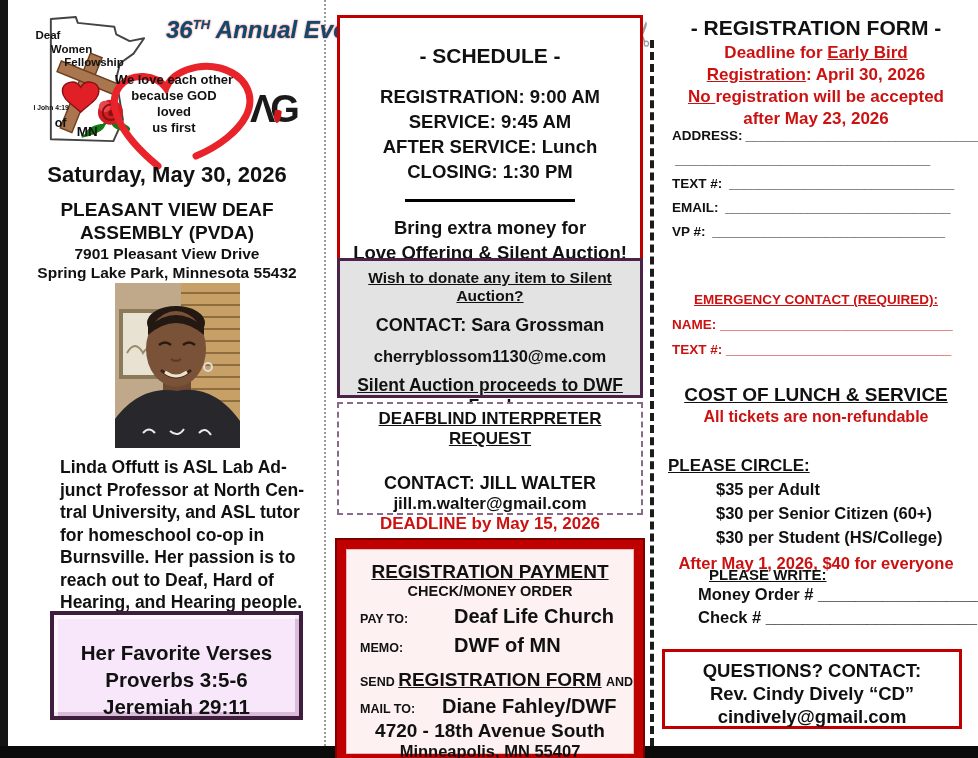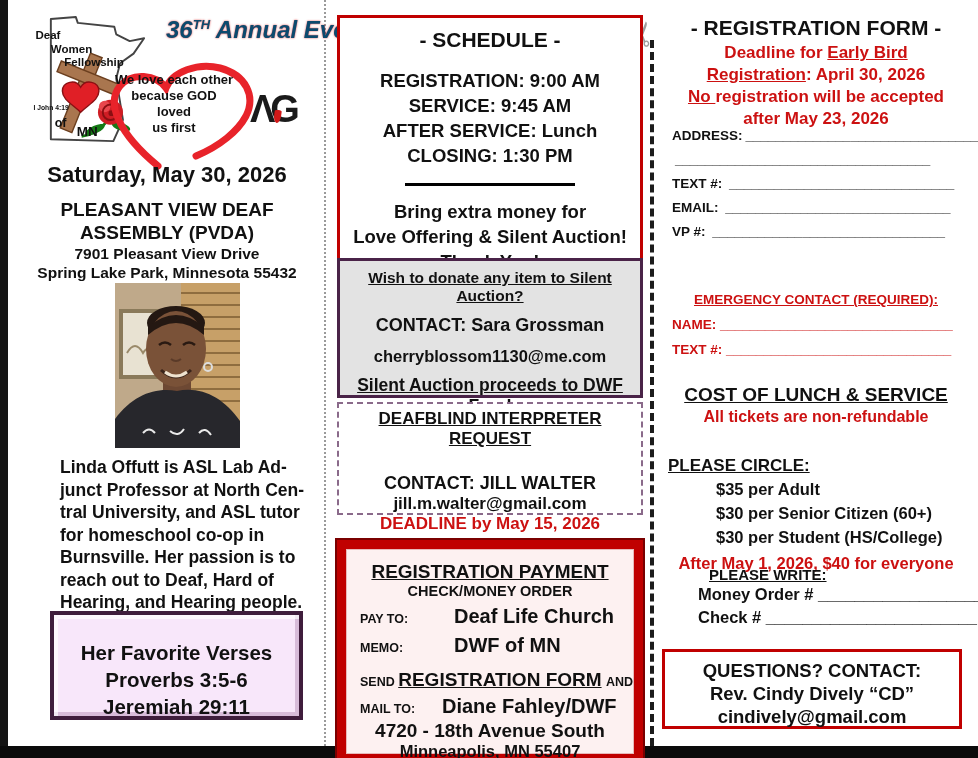--- a/index.html
+++ b/index.html
@@ -47,21 +47,21 @@
   .bio{left:60px;top:456px;width:264px;font-size:17.5px;line-height:22.5px;font-weight:bold;}
   .verses-box{
     left:50px;top:611px;width:253px;height:109px;background:var(--verses-bg);
     border:4px solid var(--verses-border);
     box-shadow:inset 4px 4px 0 rgba(255,255,255,.65), inset -4px -4px 0 rgba(120,60,120,.25);
     padding-top:24px;font-size:20.5px;line-height:27px;font-weight:bold;text-align:center;
   }
 
   
   .mid-box{left:337px;width:306px;text-align:center;}
-  .schedule-box{top:15px;height:289px;background:#fff;border:3px solid var(--red);padding-top:10px;}
+  .schedule-box{top:15px;height:289px;background:#fff;border:3px solid var(--red);padding-top:26px;}
   .schedule-title{font-size:21px;}
   .schedule-items{margin-top:16px;font-size:18.5px;line-height:25px;}
   .schedule-rule{width:170px;height:0;border-top:3px solid #000;margin:15px auto 13px auto;}
   .schedule-note{font-size:18.5px;line-height:25px;}
 
   .auction-box{top:258px;height:140px;background:var(--gray-bg);border:3px solid var(--purple);padding-top:8px;}
   .auction-q{font-size:15.5px;}
   .auction-contact{margin-top:10px;font-size:18px;}
   .auction-email{margin-top:11px;font-size:16.5px;}
   .auction-proceeds{margin-top:9px;font-size:17.5px;}

